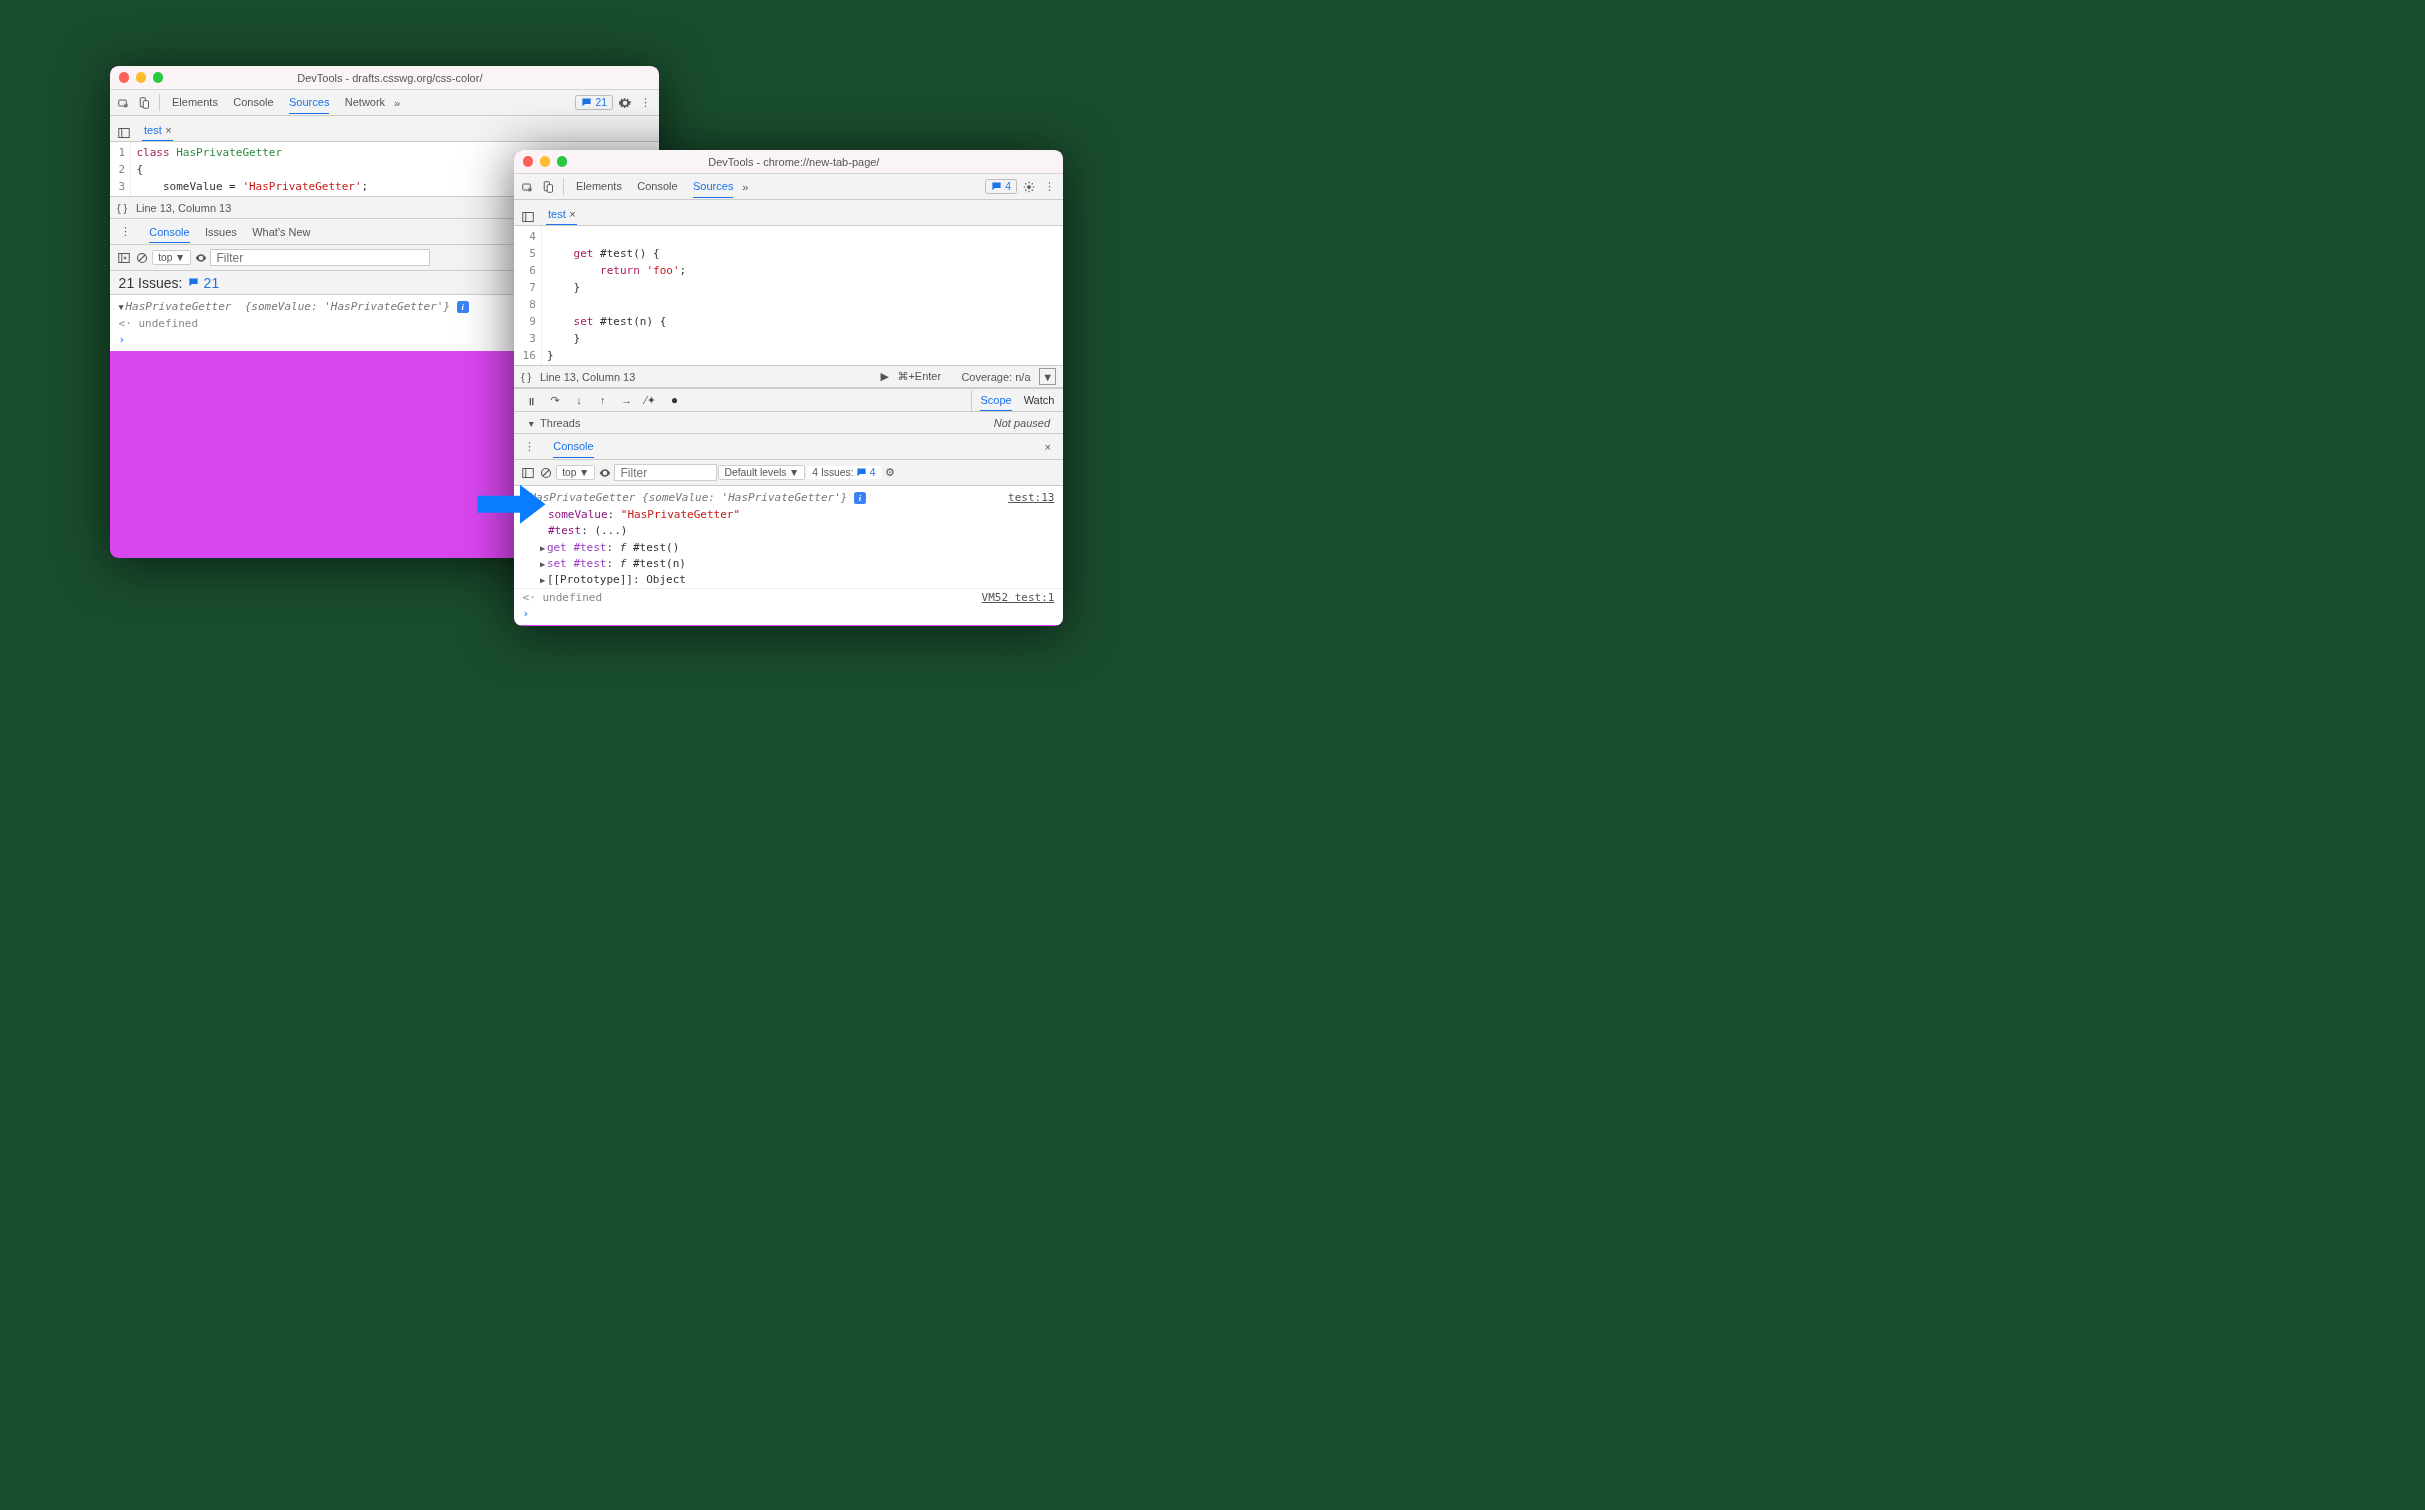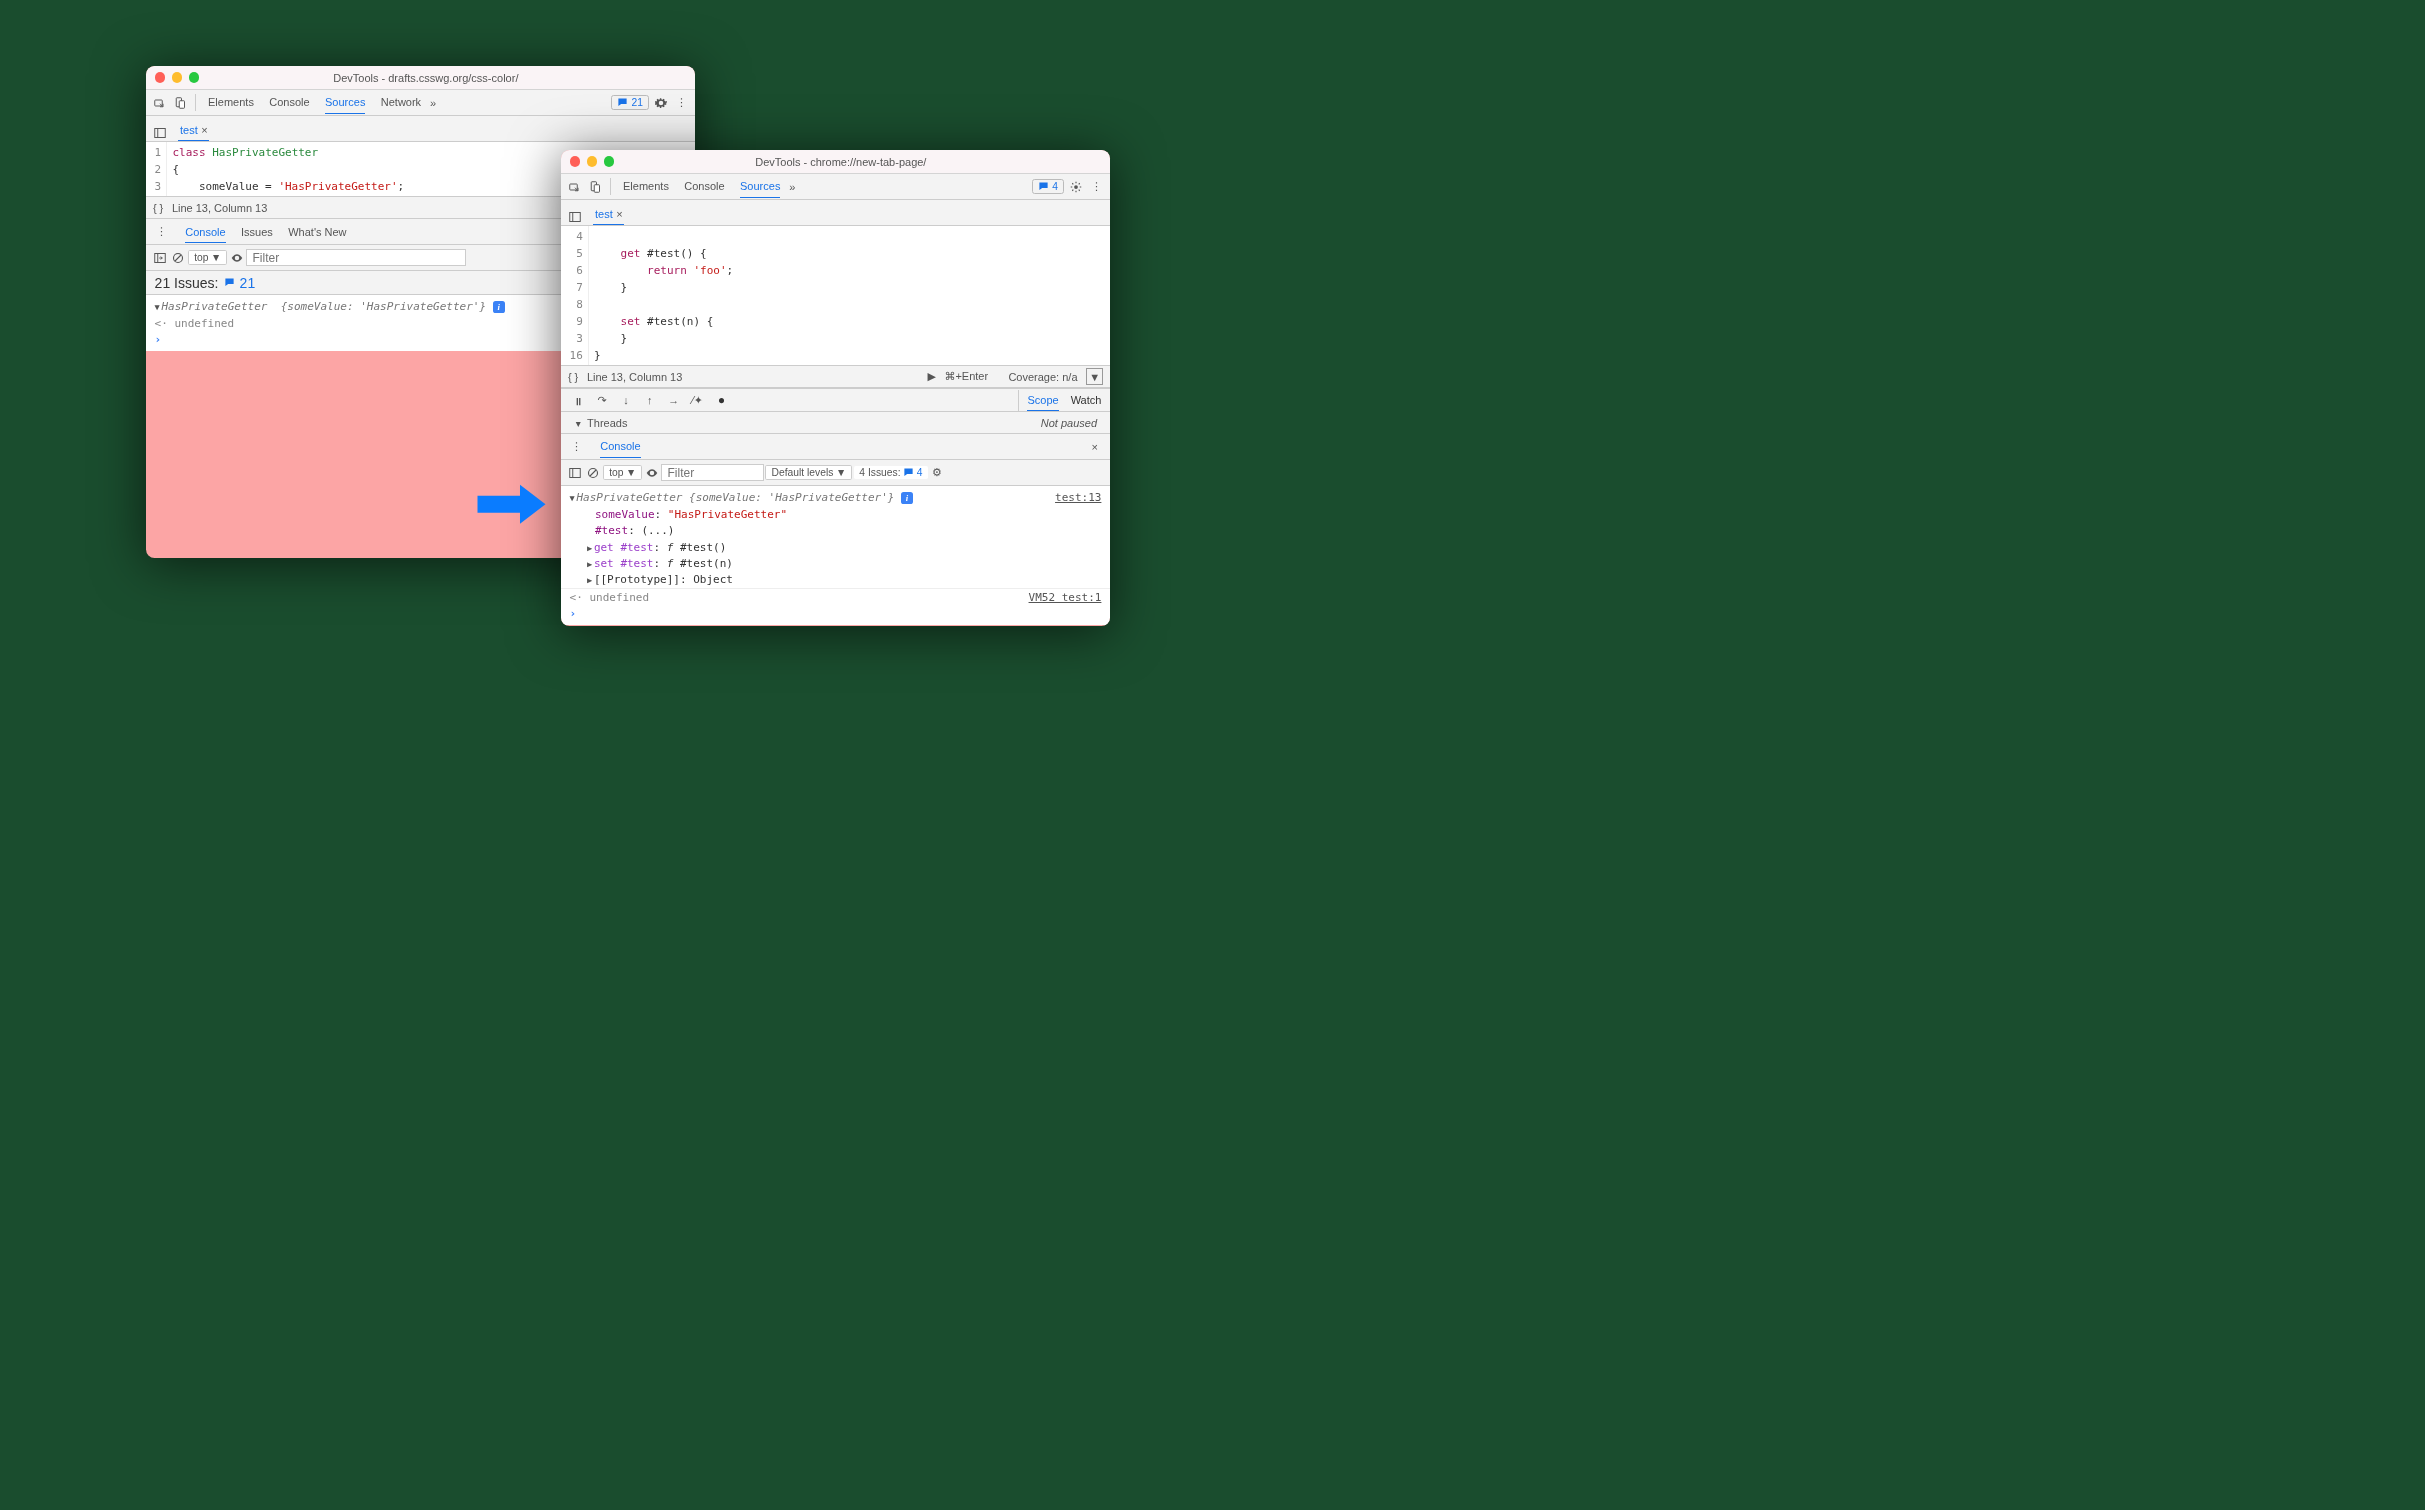--- a/index.html
+++ b/index.html
@@ -6,28 +6,27 @@
   body {
     background: #1a4d2e;
     font-family: "Helvetica Neue", Arial, sans-serif;
     width: 1262px; height: 767px;
     position: relative;
     font-size: 11px;
     color: #333;
   }
   .window {
     position: absolute;
-    background: #fca5a5;
+    background: #d946ef;
     border-radius: 8.6px;
     box-shadow: 0 5.1px 51px rgba(0,0,0,.6);
     overflow: hidden;
-    margin-left: 36px;
   }
   .w1 { left: 110px; top: 66px; width: 549px; height: 492px; }
-  .w2 { left: 525px; top: 150px; width: 549px; height: 476px; }
+  .w2 { left: 514px; top: 150px; width: 549px; height: 476px; }
   .titlebar {
     height: 24px; background: #faf4f6;
     display: flex; align-items: center; padding: 0 8.6px;
     border-bottom: 0.9px solid #d4d4d4;
   }
   .traffic { display: flex; gap: 6.9px; }
   .dot { width: 10.3px; height: 10.3px; border-radius: 50%; }
   .dot.r { background: #ff5f57; } .dot.y { background: #febc2e; } .dot.g { background: #28c840; }
   .title { flex: 1; text-align: center; color: #555; font-size: 11px; margin-right: 34px; }
 

